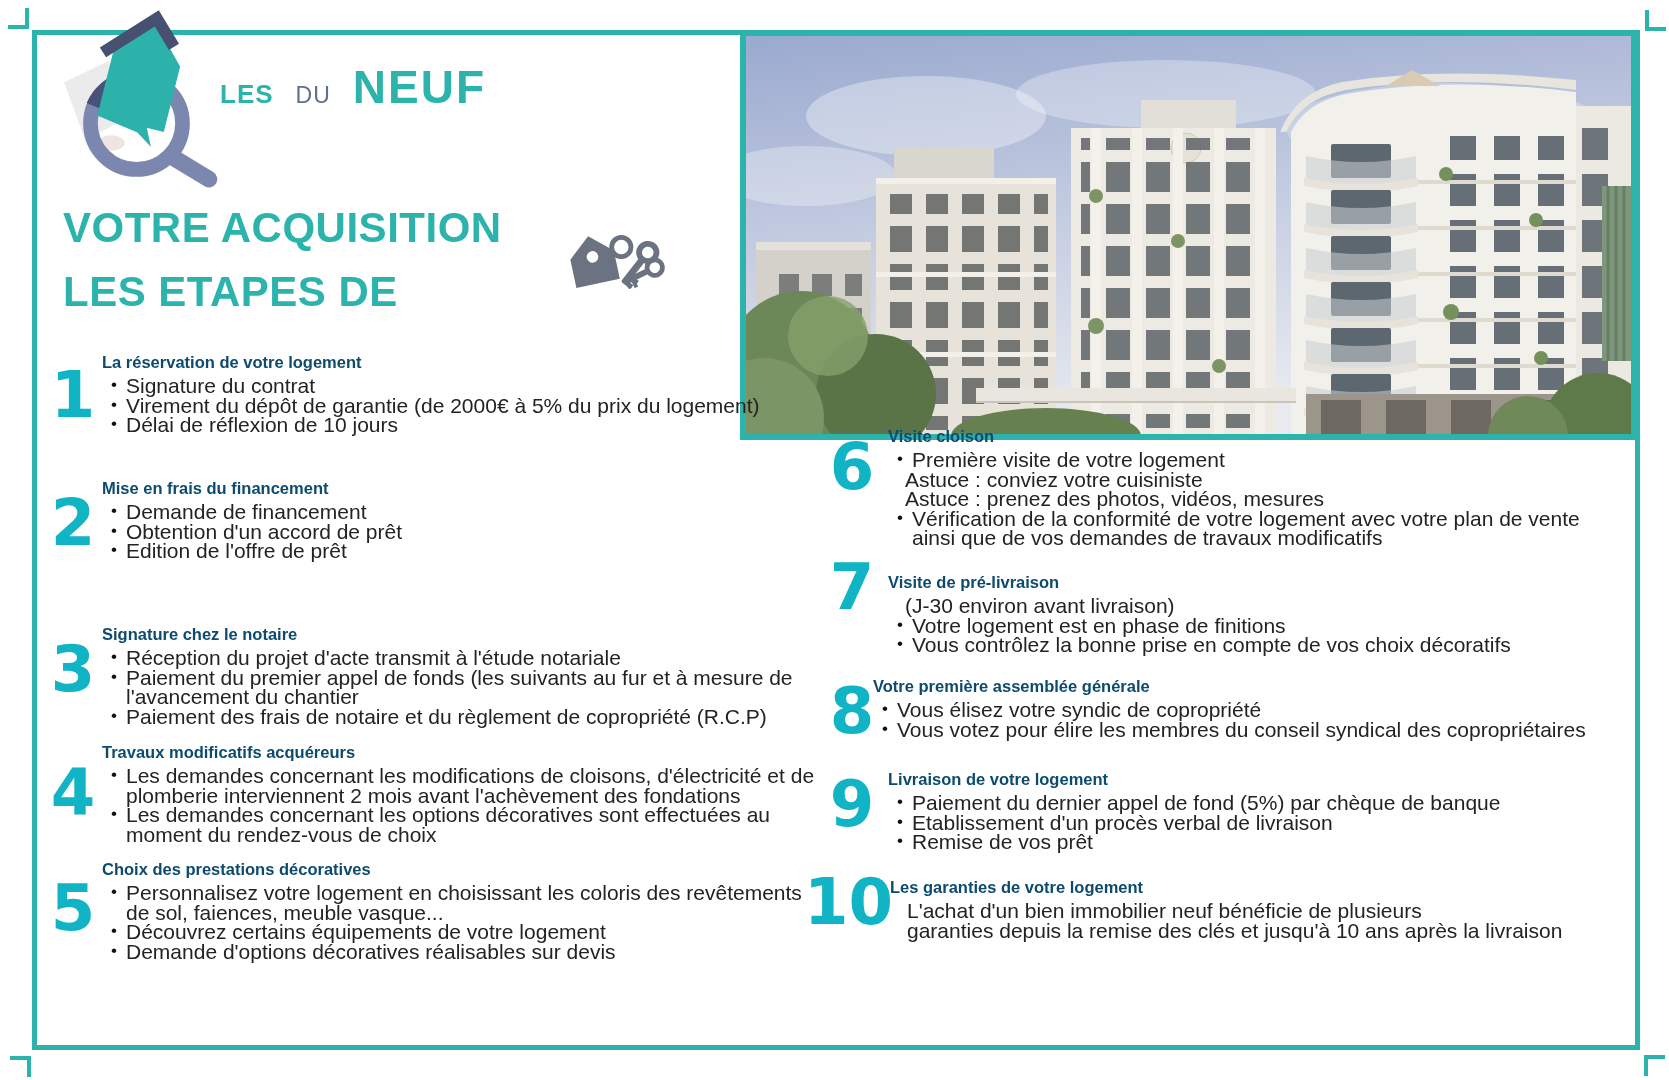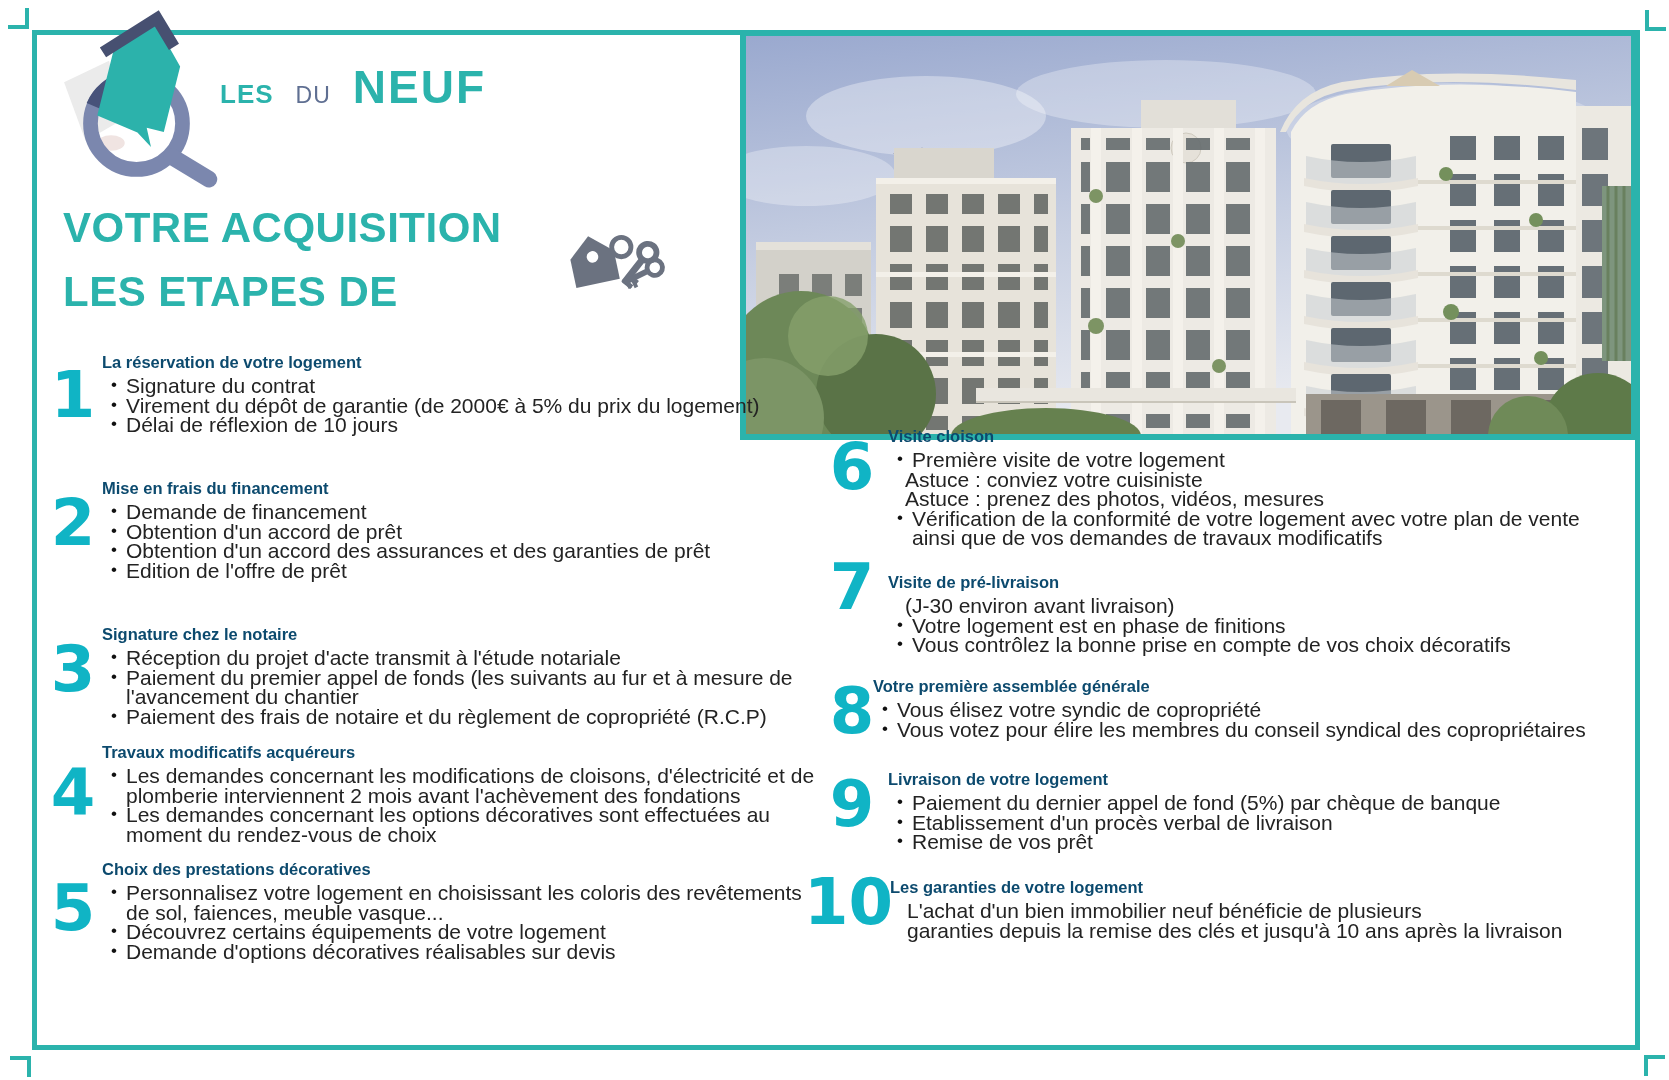--- a/index.html
+++ b/index.html
@@ -244,21 +244,20 @@
           <div class="item bullet">Virement du dépôt de garantie (de 2000€ à 5% du prix du logement)</div>
           <div class="item bullet">Délai de réflexion de 10 jours</div>
         </div>
       </div>
       <div class="step" style="left: 44px; top: 478px; width: 770px;">
         <div class="num" style="top: 16px; width: 58px;">2</div>
         <div class="sbody" style="margin-left: 58px;">
           <div class="head">Mise en frais du financement</div>
           <div class="item bullet">Demande de financement</div>
           <div class="item bullet">Obtention d'un accord de prêt</div>
-          <div class="item bullet">Obtention d'un accord des assurances et des garanties de prêt</div>
           <div class="item bullet">Edition de l'offre de prêt</div>
         </div>
       </div>
       <div class="step" style="left: 44px; top: 624px; width: 780px;">
         <div class="num" style="top: 16px; width: 58px;">3</div>
         <div class="sbody" style="margin-left: 58px;">
           <div class="head">Signature chez le notaire</div>
           <div class="item bullet">Réception du projet d'acte transmit à l'étude notariale</div>
           <div class="item bullet">Paiement du premier appel de fonds (les suivants au fur et à mesure de l'avancement du chantier</div>
           <div class="item bullet">Paiement des frais de notaire et du règlement de copropriété (R.C.P)</div>

